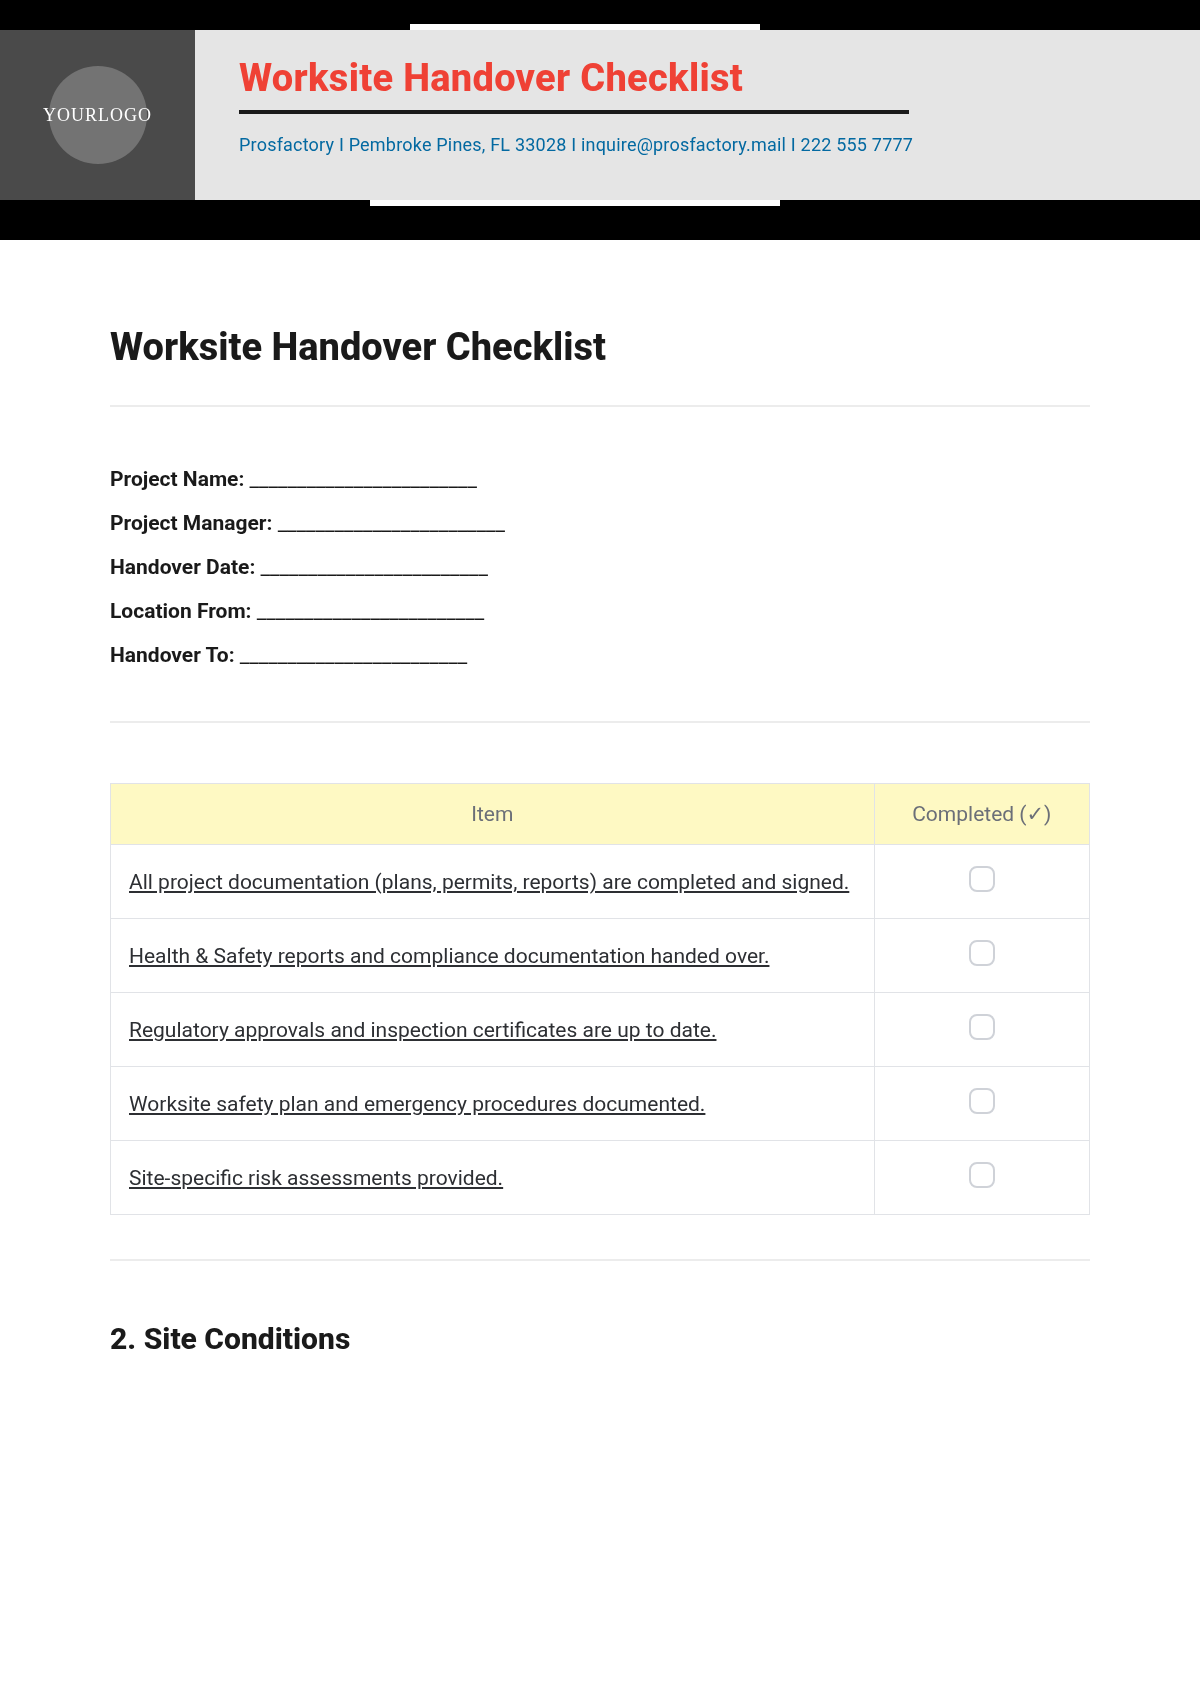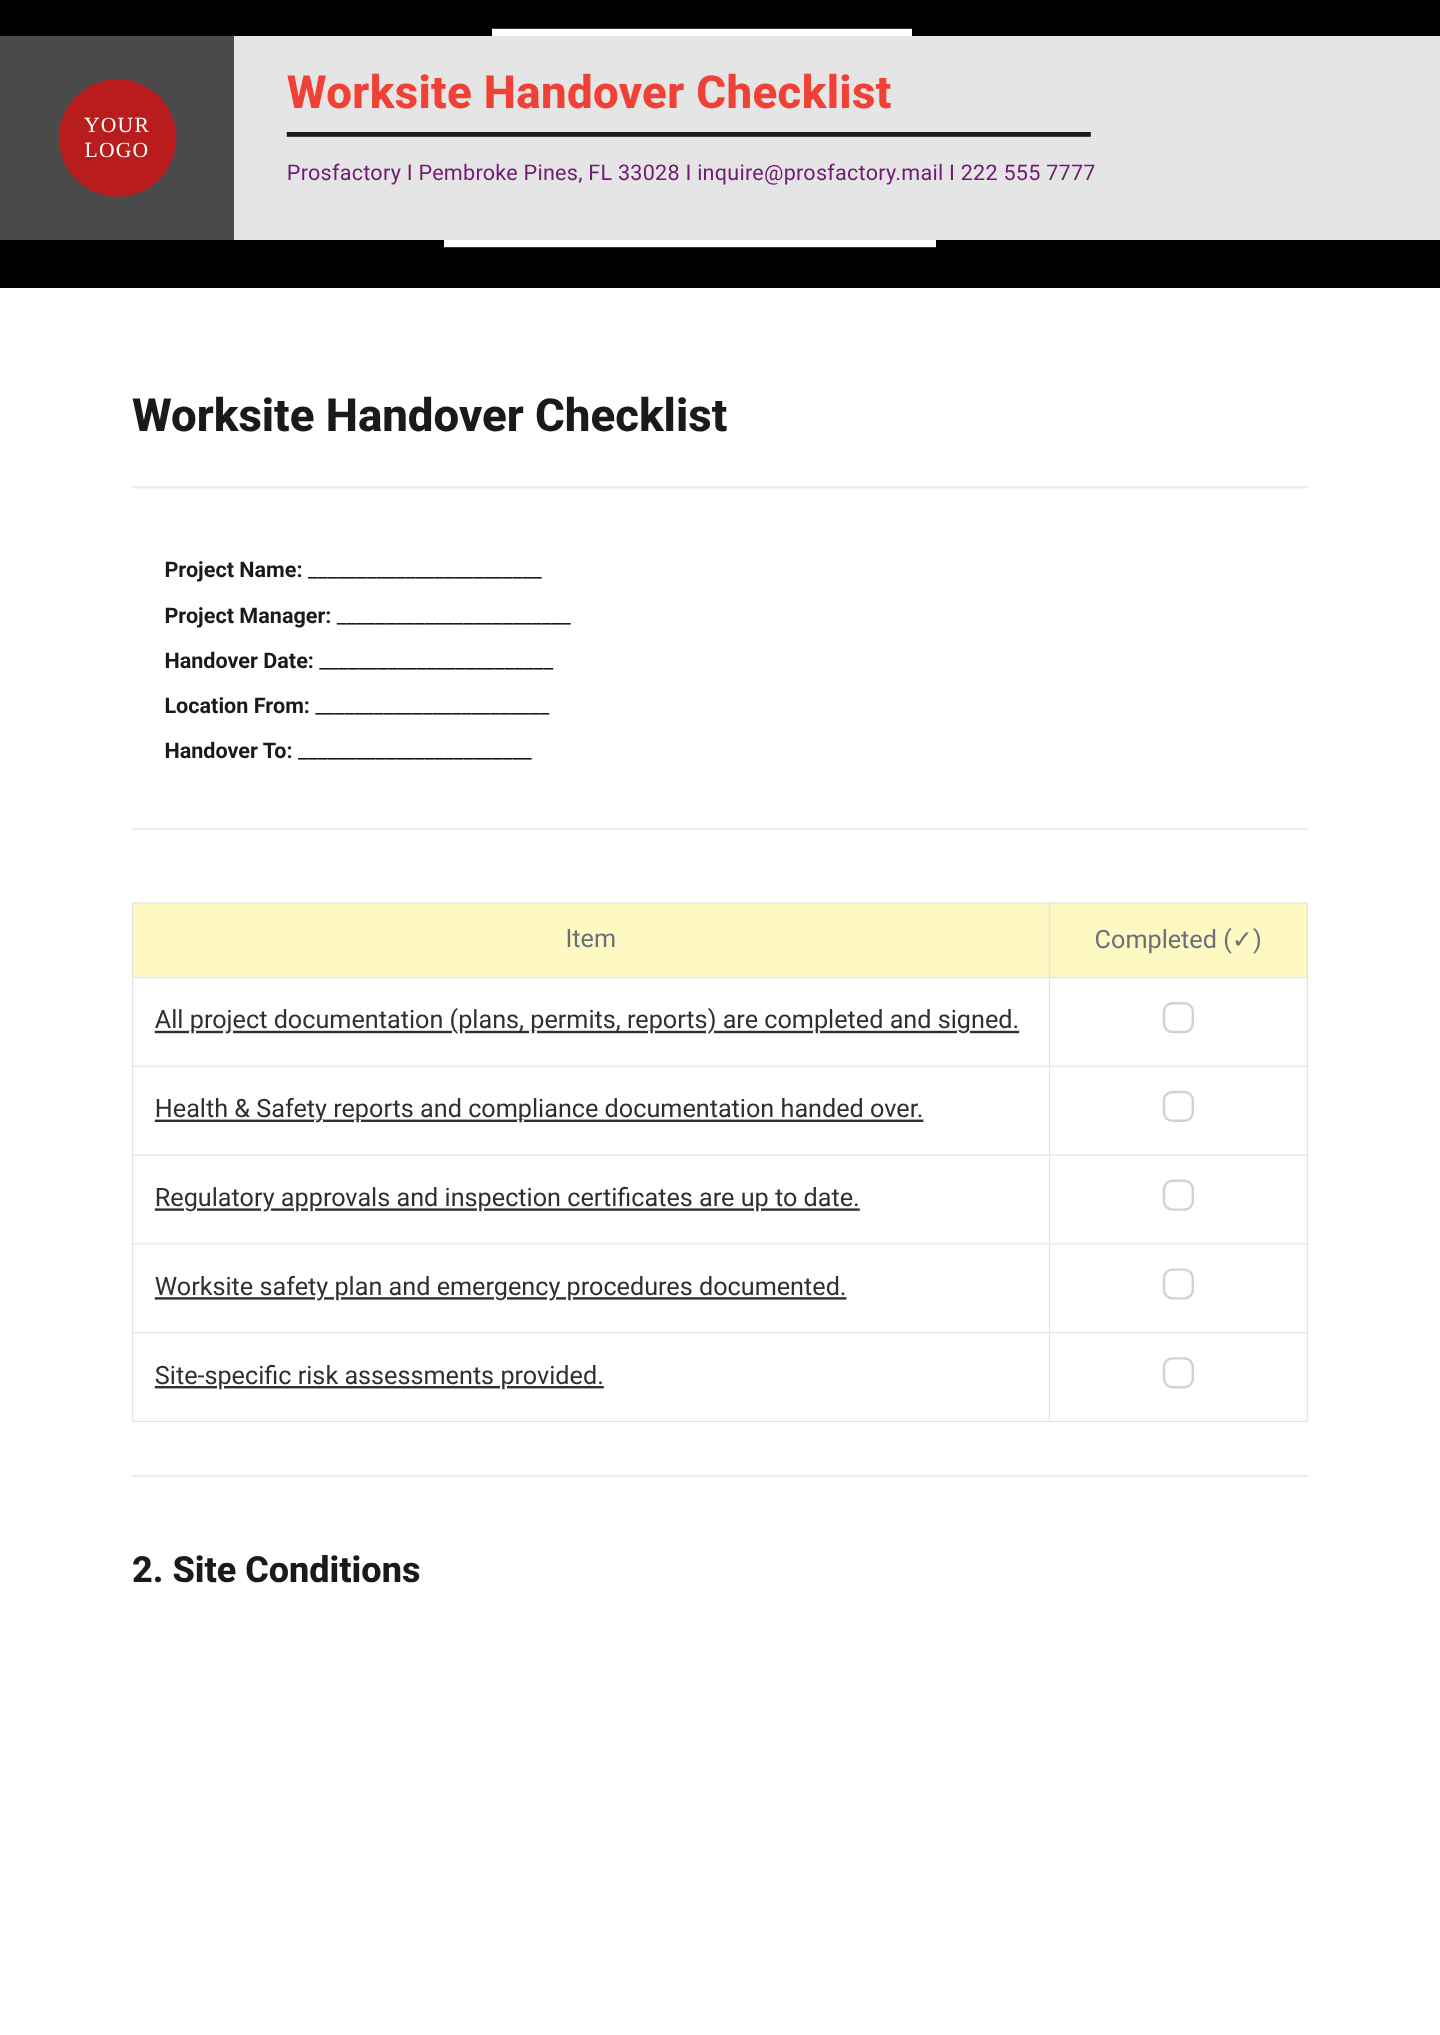--- a/index.html
+++ b/index.html
@@ -20,23 +20,23 @@
     left: 0; top: 30px;
     width: 195px; height: 170px;
     background: #4a4a4a;
     display: flex;
     align-items: center;
     justify-content: center;
   }
   .logo-circle {
     width: 98px; height: 98px;
     border-radius: 50%;
-    background: #b91c1c;
+    background: #737373;
     display: flex;
-    flex-direction: column;
+    flex-direction: row;
     align-items: center;
     justify-content: center;
     color: #fff;
     font-family: Georgia, 'Times New Roman', serif;
     font-size: 18px;
     line-height: 1.15;
     letter-spacing: 1px;
   }
   .banner-right {
     position: absolute;
@@ -61,21 +61,21 @@
     letter-spacing: 0.3px;
   }
   .title-rule {
     height: 4px;
     background: #1a1a1a;
     width: 670px;
     margin: 10px 0 20px 0;
   }
   .banner-sub {
     font-size: 18px;
-    color: #701a75;
+    color: #0369a1;
     letter-spacing: 0.2px;
   }
   
   .content {
     padding: 85px 110px 60px 110px;
   }
   .doc-title {
     font-size: 38px;
     font-weight: 800;
     margin-bottom: 36px;
@@ -84,25 +84,24 @@
     border: none;
     border-top: 2px solid #ececec;
     margin: 0 0 50px 0;
   }
   hr.soft2 {
     border: none;
     border-top: 2px solid #ececec;
     margin: 44px 0 60px 0;
   }
   .fields {
-    font-size: 18px;
+    font-size: 21px;
     font-weight: 700;
     line-height: 2.1;
     margin-bottom: 44px;
-    margin-left: 27px;
   }
   .fields .blank {
     font-weight: 400;
   }
   .section-h {
     font-size: 30px;
     font-weight: 800;
     margin-bottom: 44px;
   }
   

